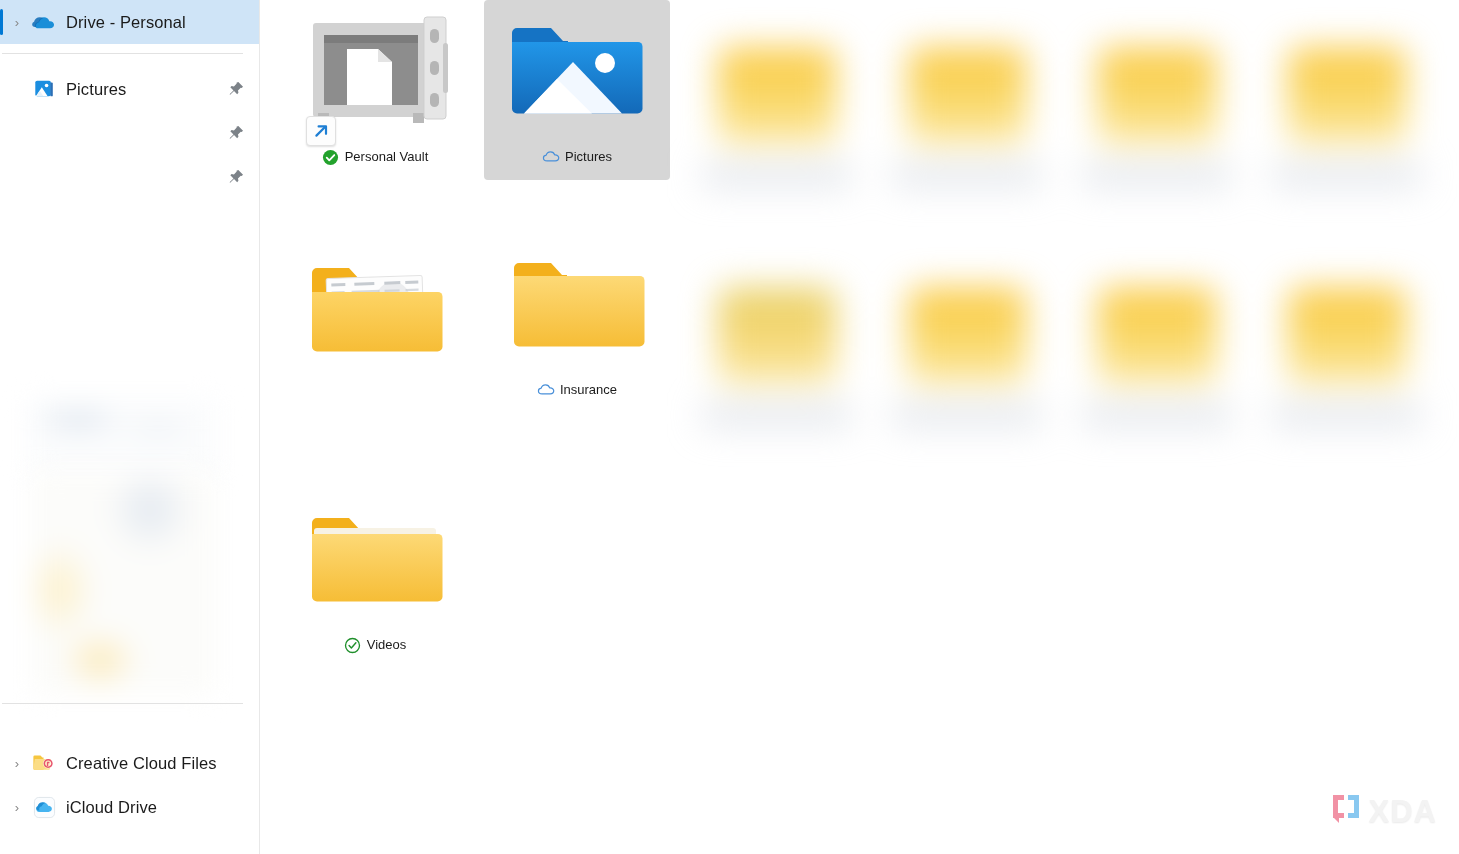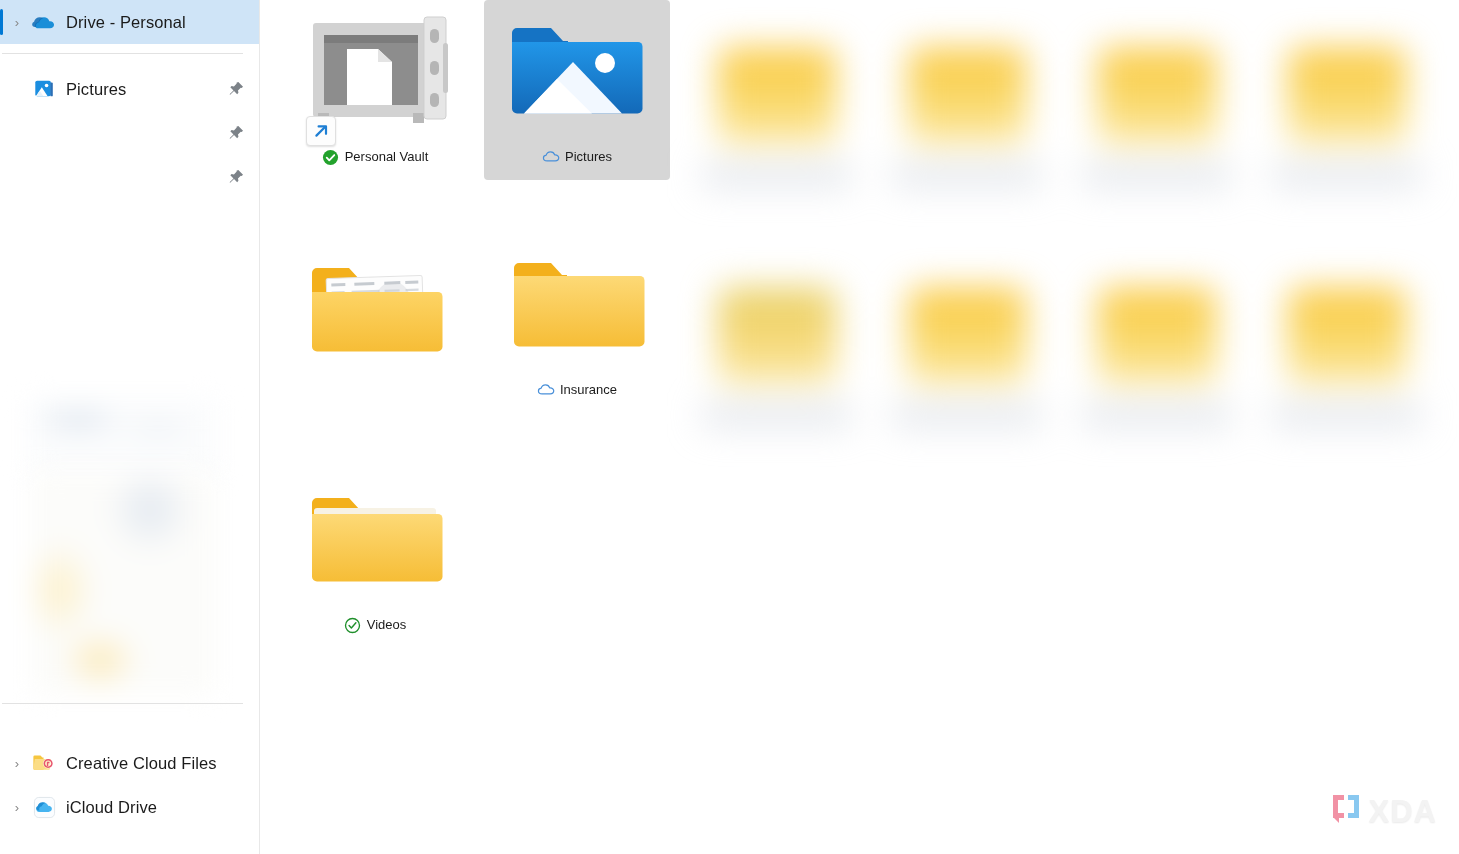--- a/index.html
+++ b/index.html
@@ -387,21 +387,21 @@
         <div class="tile-label">
           <span class="status">
             <svg width="18" height="15" viewBox="0 0 20 15">
               <path d="M5.6 12.4h9.1c2.2 0 3.9-1.5 3.9-3.4s-1.8-3.4-3.9-3.4c-.2 0-.4 0-.6.05-.6-1.9-2.4-3.3-4.6-3.3-2.3 0-4.3 1.6-4.8 3.7C3 6.3 1.6 7.6 1.6 9.2c0 1.8 1.8 3.2 4 3.2z" fill="none" stroke="#4a90d9" stroke-width="1.35" stroke-linejoin="round"></path>
             </svg>
           </span>
           <span class="tile-text">Insurance</span>
         </div>
       </div>
 
-      <div class="tile" style="left:22px; top:468px;">
+      <div class="tile" style="left:22px; top:488px;">
         <div class="tile-icon">
           <svg width="150" height="118" viewBox="0 0 150 118">
             <path d="M12 22a5 5 0 0 1 5-5h32l11 12h5v13H12z" fill="#f3b01c"></path>
             <rect x="14" y="27" width="122" height="10" rx="3" fill="#f7f2e4"></rect>
             <path d="M12 33h126a4.5 4.5 0 0 1 4.5 4.5v58a5 5 0 0 1-5 5H17a5 5 0 0 1-5-5z" fill="url(#fg3)"></path>
             <defs>
               <linearGradient id="fg3" x1="0" y1="0" x2="0" y2="1">
                 <stop offset="0" stop-color="#fdd976"></stop>
                 <stop offset="1" stop-color="#f6bd36"></stop>
               </linearGradient>

